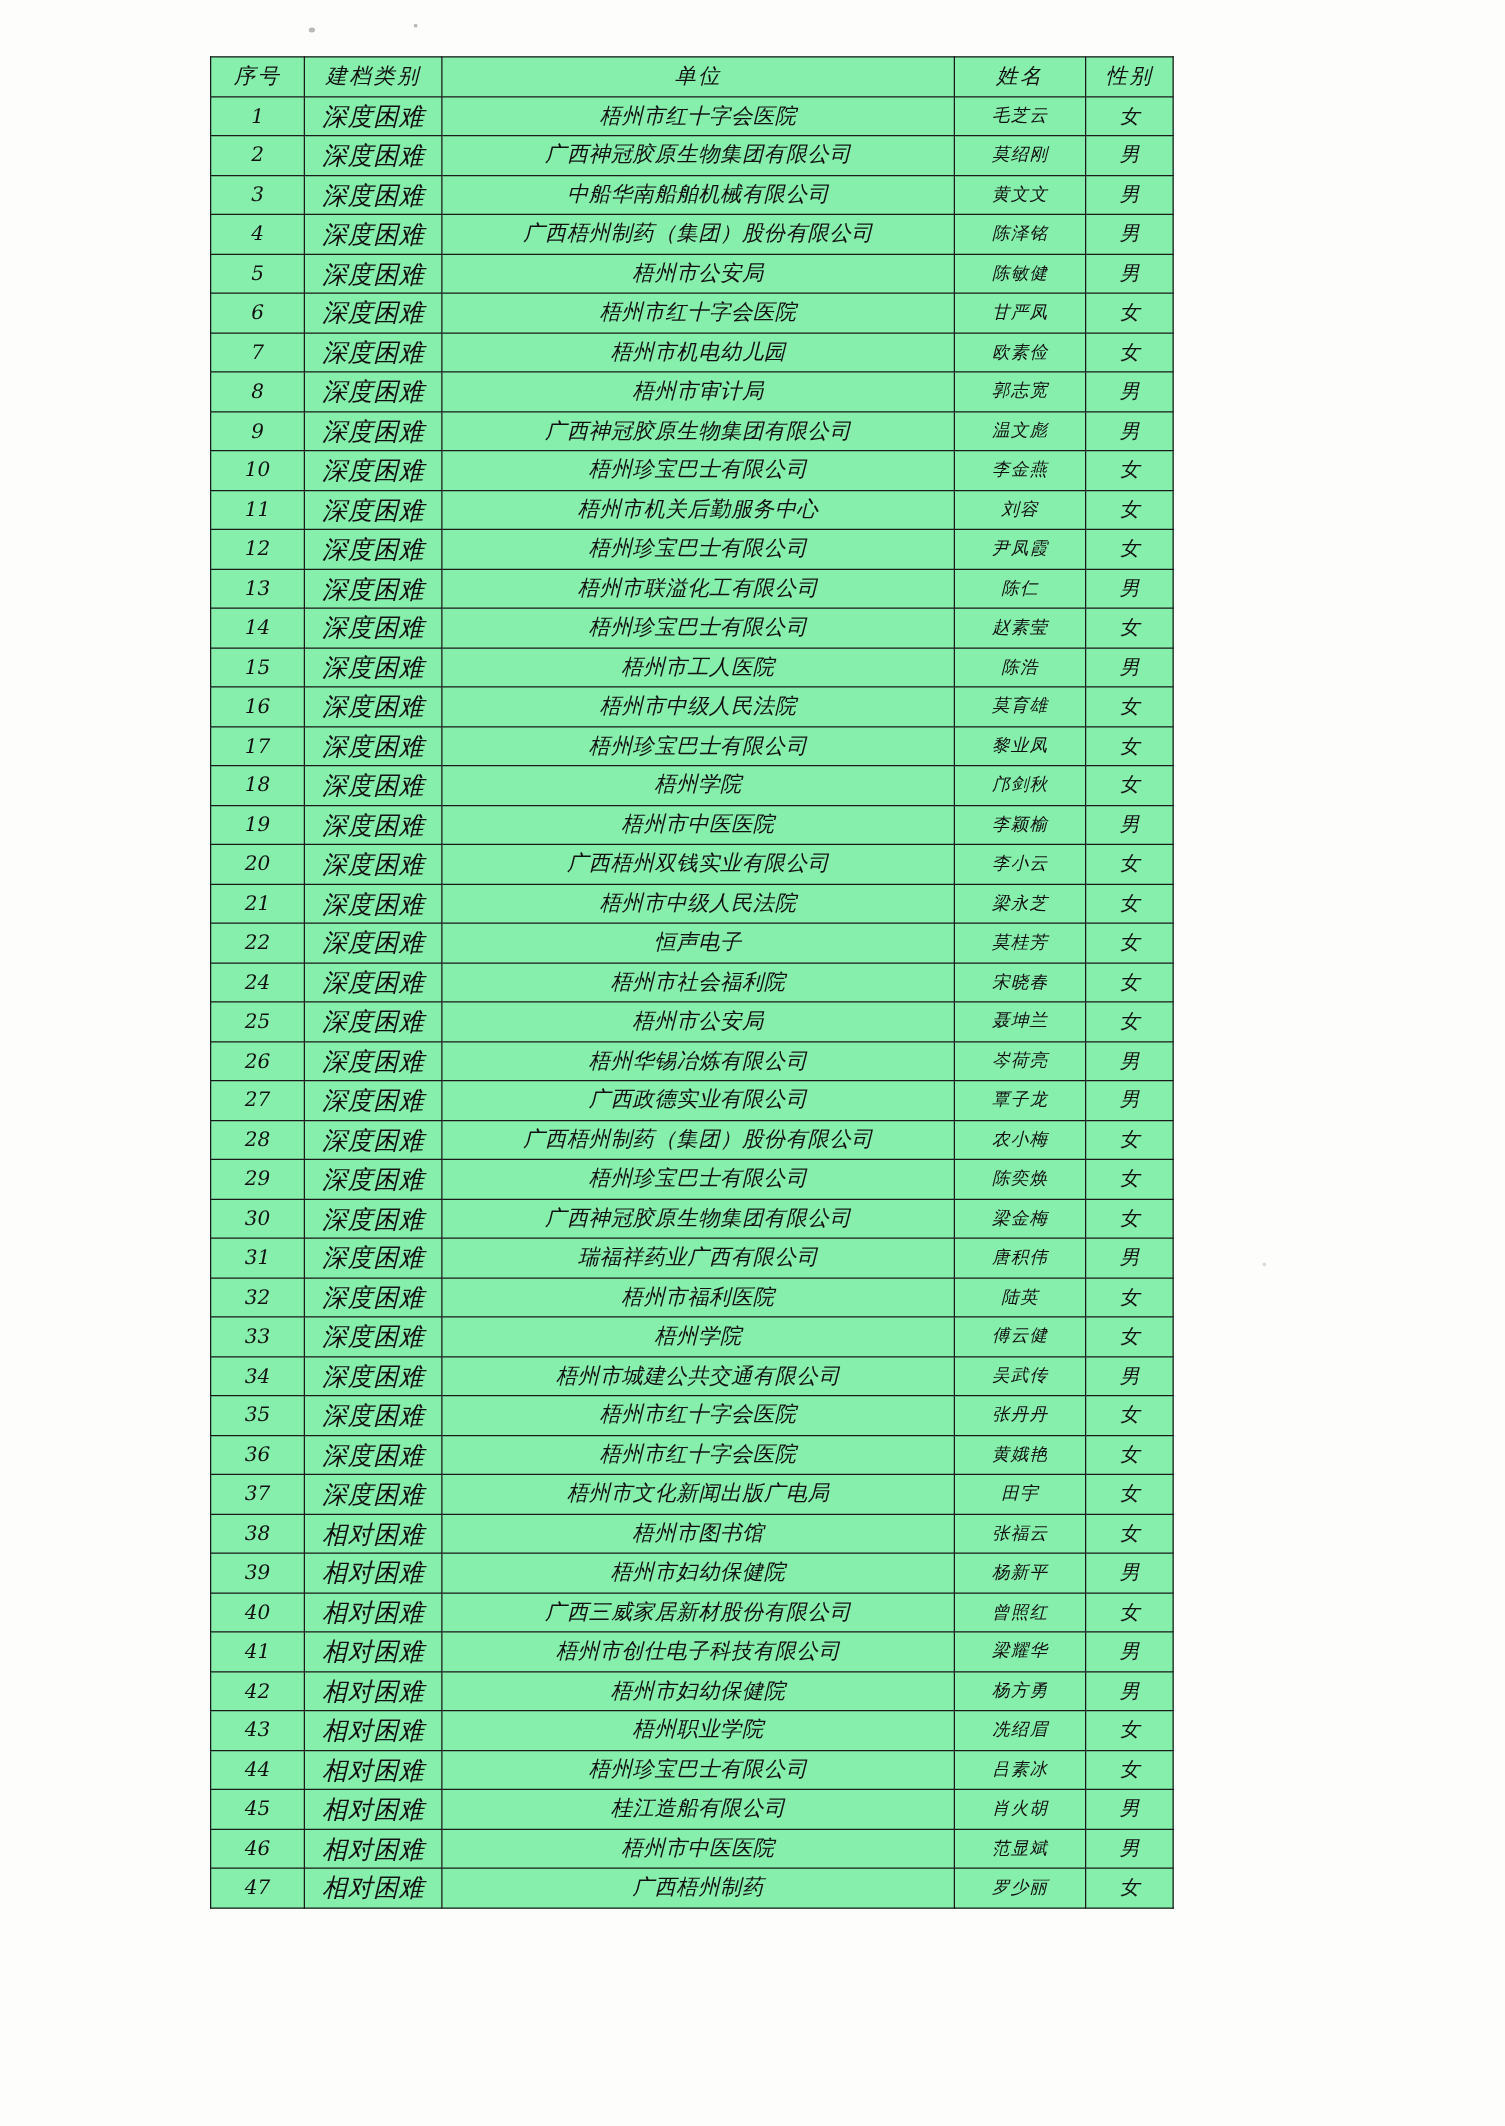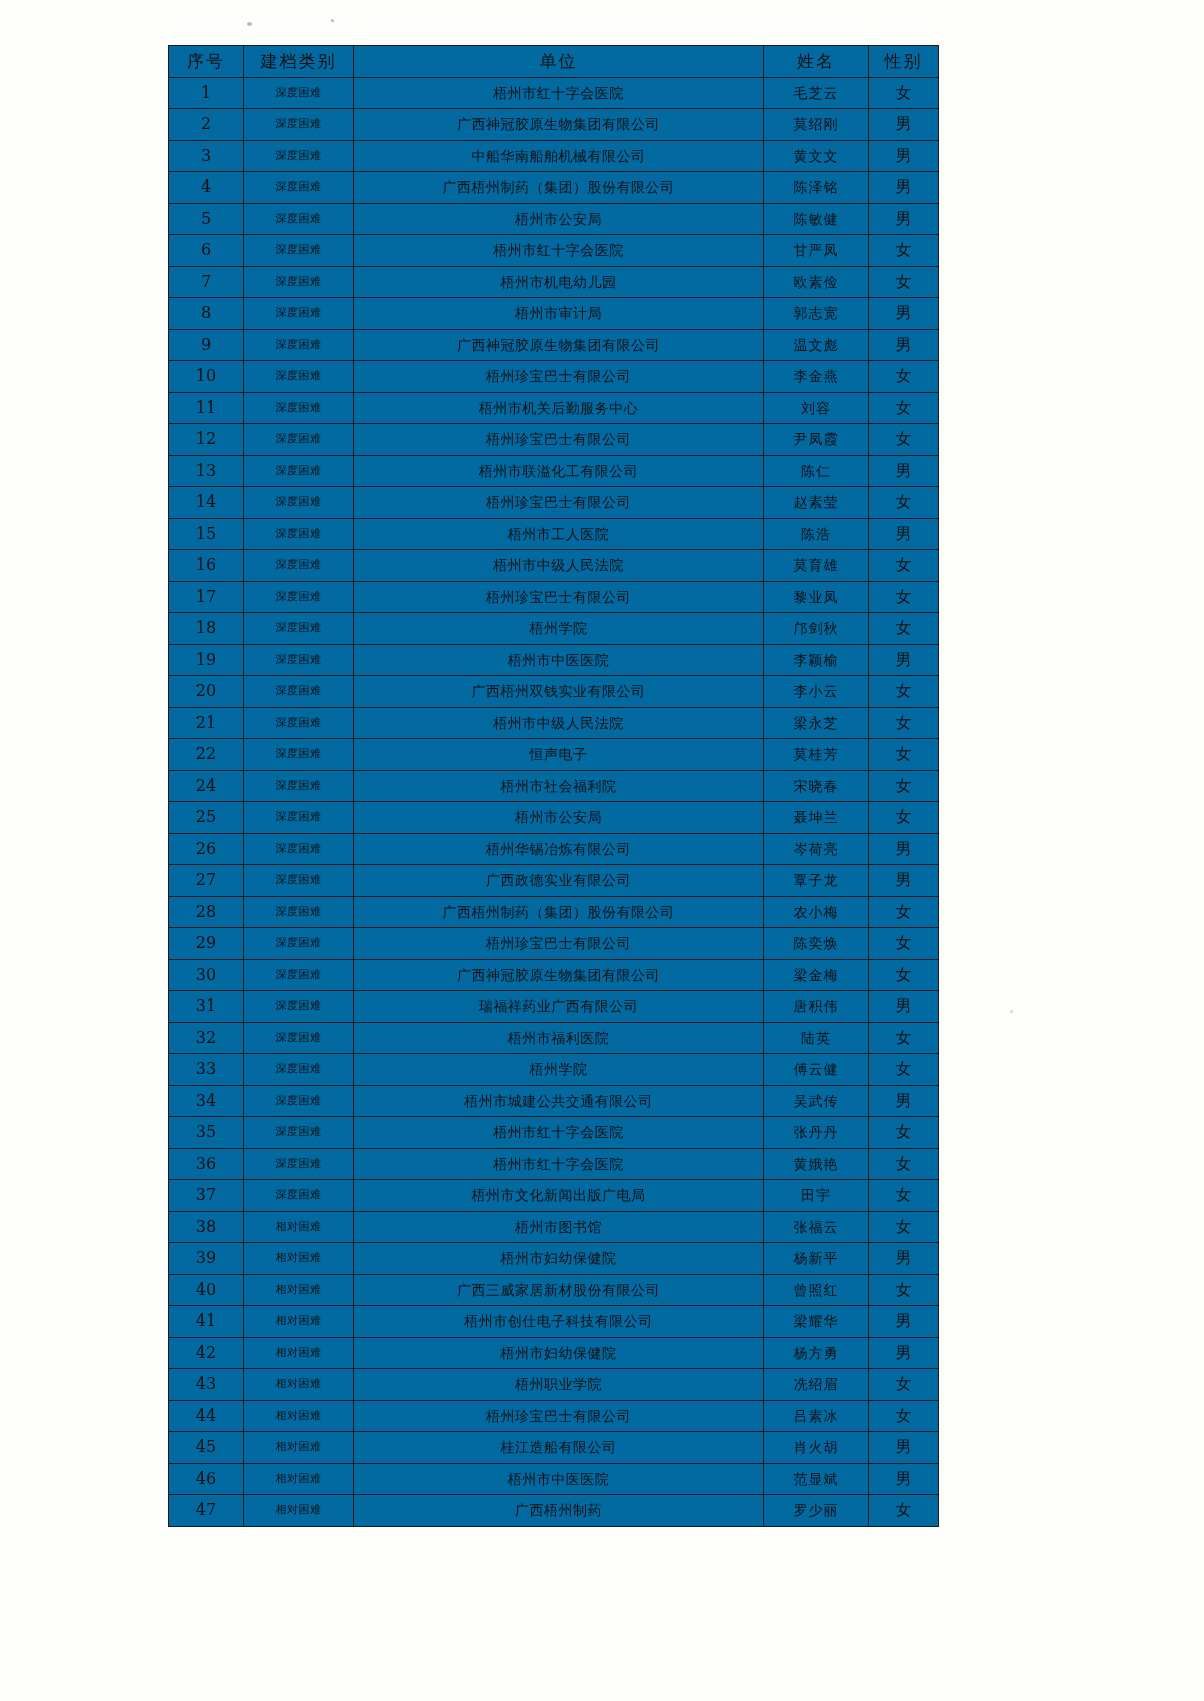--- a/index.html
+++ b/index.html
@@ -29,21 +29,22 @@
   .table-wrap {
     position: absolute;
     left: 168px;
     top: 45px;
     width: 770px;
   }
   table.roster {
     border-collapse: collapse;
     width: 770px;
     table-layout: fixed;
-    background: #0369a1;
+    background: #86efac;
+    font-style: italic;
   }
   table.roster th, table.roster td {
     border: 1px solid #1a1a1a;
     text-align: center;
     vertical-align: middle;
     color: #111111;
     padding: 0;
     height: 30.5px;
     line-height: 30.5px;
     white-space: nowrap;
@@ -53,22 +54,22 @@
     font-weight: normal;
     font-size: 17px;
   }
   col.c-idx { width: 75px; }
   col.c-cat { width: 110px; }
   col.c-unit { width: 410px; }
   col.c-name { width: 105px; }
   col.c-sex { width: 70px; }
 
   td.idx { font-size: 16px; font-family: "DejaVu Serif", "Liberation Serif", serif; }
-  td.cat { font-size: 11px; letter-spacing: 0.5px; }
-  td.unit { font-size: 14px; letter-spacing: 0.5px; }
+  td.cat { font-size: 20px; letter-spacing: 0.5px; }
+  td.unit { font-size: 17px; letter-spacing: 0.5px; }
   td.name { font-size: 14px; letter-spacing: 1px; }
   td.sex { font-size: 16px; }
   th.h { letter-spacing: 2px; }
 </style>
 </head>
 <body>
 
 <div class="page">
   <div class="speck" style="left:247px;top:22px;width:5px;height:4px;"></div>
   <div class="speck" style="left:331px;top:19px;width:3px;height:3px;"></div>

